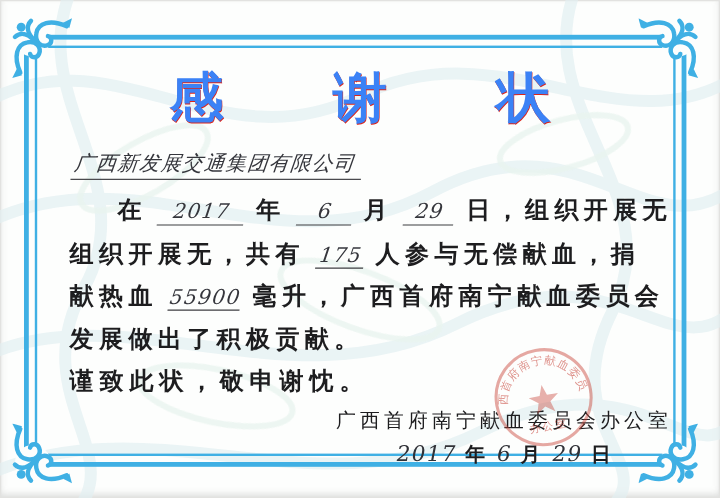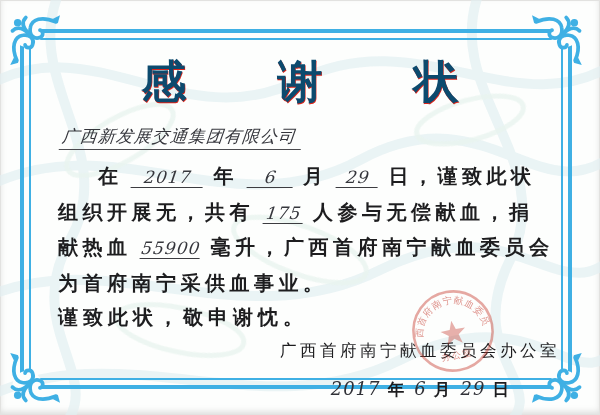--- a/index.html
+++ b/index.html
@@ -27,21 +27,21 @@
   .corner { position:absolute; width:52px; height:52px; }
   .corner.tl { left:8px;  top:13px; }
   .corner.tr { right:16px; top:13px; transform:scaleX(-1); }
   .corner.bl { left:8px;  bottom:10px; transform:scaleY(-1); }
   .corner.br { right:16px; bottom:10px; transform:scale(-1,-1); }
 
   .content { position:absolute; inset:0; padding-top:52px; color:#1d1d1f; }
 
   .title {
     text-align:center; font-size:45px; font-weight:bold;
-    color:#0c4a6e; letter-spacing:40px; padding-left:40px;
+    color:#3b82f6; letter-spacing:40px; padding-left:40px;
     font-family:"Liberation Serif", serif;
     text-shadow: 0.5px 0.5px 0 #dc241a;
   }
 
   .hand {
     font-family:"DejaVu Serif", serif; font-style:italic;
     color:#35363c; font-weight:normal; letter-spacing:1px;
   }
 
   .recipient-row { margin:13px 0 0 60px; font-size:17px; }
@@ -66,21 +66,21 @@
   .w72 { min-width:72px; } .w46 { min-width:46px; }
   .w42 { min-width:42px; } .w40 { min-width:40px; } .w60 { min-width:60px; }
 
   .closing { margin:3px 0 0 58px; font-size:20px; font-weight:600; letter-spacing:5px; }
 
   .issuer {
     margin-top:9px; text-align:right; padding-right:40px;
     font-size:16.5px; font-weight:normal; letter-spacing:3.5px;
   }
   .dateline {
-    margin-top:16px; text-align:right; padding-right:88px;
+    margin-top:6px; text-align:right; padding-right:88px;
     font-size:16.5px; font-weight:bold; letter-spacing:3px;
   }
   .dateline .hand-num {
     font-family:"DejaVu Serif", serif; font-style:italic;
     font-weight:normal; font-size:18px; color:#303137; letter-spacing:1px;
   }
 
   .seal {
     position:absolute; left:410px; top:288px; width:86px; height:86px;
     transform:rotate(-10deg); opacity:.8; pointer-events:none;
@@ -176,36 +176,36 @@
       <span class="hand recipient">广西新发展交通集团有限公司</span>
     </div>
 
     <div class="bodyline first">
       <span class="indent">在</span>
       <span class="hand fill w72">2017</span>
       <span>年</span>
       <span class="hand fill w46">6</span>
       <span>月</span>
       <span class="hand fill w42">29</span>
-      <span>日，谨致此状</span>
+      <span>日，组织开展无</span>
     </div>
 
     <div class="bodyline">
       <span>组织开展无，共有</span>
       <span class="hand fill w40">175</span>
       <span>人参与无偿献血，捐</span>
     </div>
 
     <div class="bodyline">
       <span>献热血</span>
       <span class="hand fill w60">55900</span>
       <span>毫升，广西首府南宁献血委员会</span>
     </div>
 
-    <div class="bodyline">为首府南宁采供血事业。</div>
+    <div class="bodyline">发展做出了积极贡献。</div>
 
     <div class="closing">谨致此状，敬申谢忱。</div>
 
     <div class="issuer">广西首府南宁献血委员会办公室</div>
 
     <div class="dateline">
       <span class="hand-num">2017</span>
       <span>年</span>
       <span class="hand-num">6</span>
       <span>月</span>

